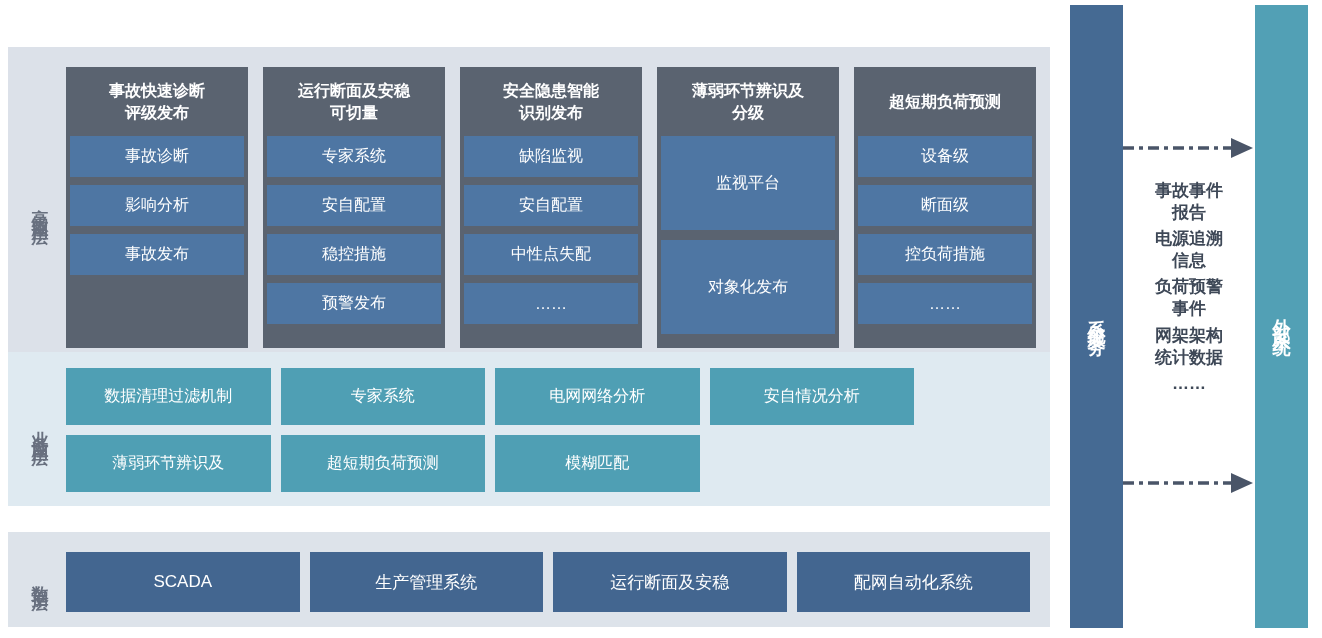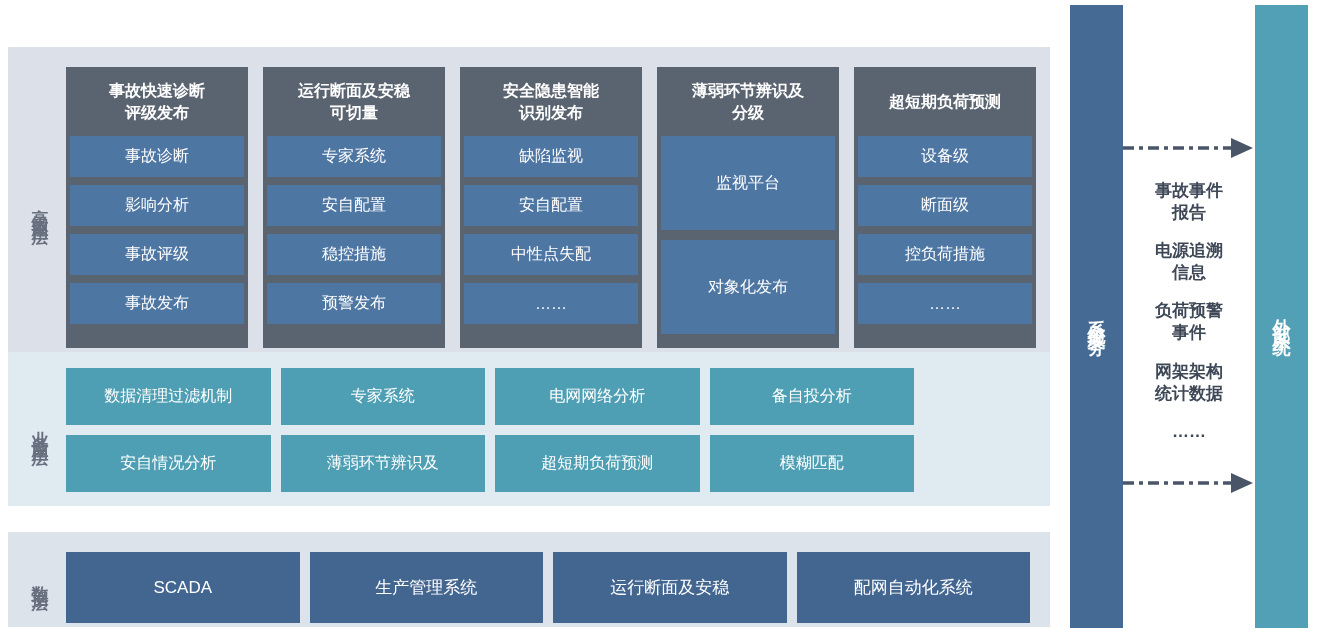--- a/index.html
+++ b/index.html
@@ -31,59 +31,58 @@
 
   
   .biz-grid{position:absolute;left:58px;top:16px;width:848px;
     display:grid;grid-template-columns:repeat(4,1fr);gap:10px;}
   .biz-item{height:57px;background:#4f9fb4;color:#ffffff;font-size:16px;
     display:flex;align-items:center;justify-content:center;}
 
   
   .data-grid{position:absolute;left:58px;top:20px;width:964px;
     display:grid;grid-template-columns:repeat(4,1fr);gap:10px;}
-  .data-item{height:71px;background:#436690;color:#ffffff;font-size:17px;
+  .data-item{height:60px;background:#436690;color:#ffffff;font-size:17px;
     display:flex;align-items:center;justify-content:center;}
 
   
   .vbar{position:absolute;top:5px;width:53px;height:623px;
     display:flex;align-items:center;justify-content:center;}
   .vbar-system{left:1070px;background:#456a93;}
   .vbar-external{left:1255px;background:#52a0b5;}
   .vbar span{writing-mode:vertical-rl;text-orientation:upright;color:#ffffff;
     font-size:18px;font-weight:bold;letter-spacing:6px;line-height:1;}
 
   
   .exchange-zone{position:absolute;left:1123px;top:0;width:132px;height:638px;}
   .flow-arrow{position:absolute;left:0;width:132px;height:24px;}
   .flow-arrow.a1{top:136px;}
   .flow-arrow.a2{top:471px;}
   .exchange-list{position:absolute;top:180px;left:0;right:0;
-    display:flex;flex-direction:column;gap:16px;align-items:center;}
+    display:flex;flex-direction:column;gap:4px;align-items:center;}
   .exchange-item{color:#3e4857;font-size:17px;font-weight:bold;text-align:center;
     white-space:pre-line;line-height:1.3;}
 </style>
 </head>
 <body>
 
 <div class="page">
 
   <div class="band band-top">
     <div class="band-label">
       <span>高级应用层</span>
     </div>
     <div class="columns">
 
       <div class="app-col">
         <div class="col-title">事故快速诊断
 评级发布</div>
         <div class="col-items">
           <div class="app-item">事故诊断</div>
           <div class="app-item">影响分析</div>
-          <div class="app-item">事故评级</div>
           <div class="app-item">事故发布</div>
         </div>
       </div>
 
       <div class="app-col">
         <div class="col-title">运行断面及安稳
 可切量</div>
         <div class="col-items">
           <div class="app-item">专家系统</div>
           <div class="app-item">安自配置</div>
@@ -126,21 +125,20 @@
   </div>
 
   <div class="band band-mid">
     <div class="band-label">
       <span>业务应用层</span>
     </div>
     <div class="biz-grid">
       <div class="biz-item">数据清理过滤机制</div>
       <div class="biz-item">专家系统</div>
       <div class="biz-item">电网网络分析</div>
-      <div class="biz-item">备自投分析</div>
       <div class="biz-item">安自情况分析</div>
       <div class="biz-item">薄弱环节辨识及</div>
       <div class="biz-item">超短期负荷预测</div>
       <div class="biz-item">模糊匹配</div>
     </div>
   </div>
 
   <div class="band band-bot">
     <div class="band-label">
       <span>数据层</span>

